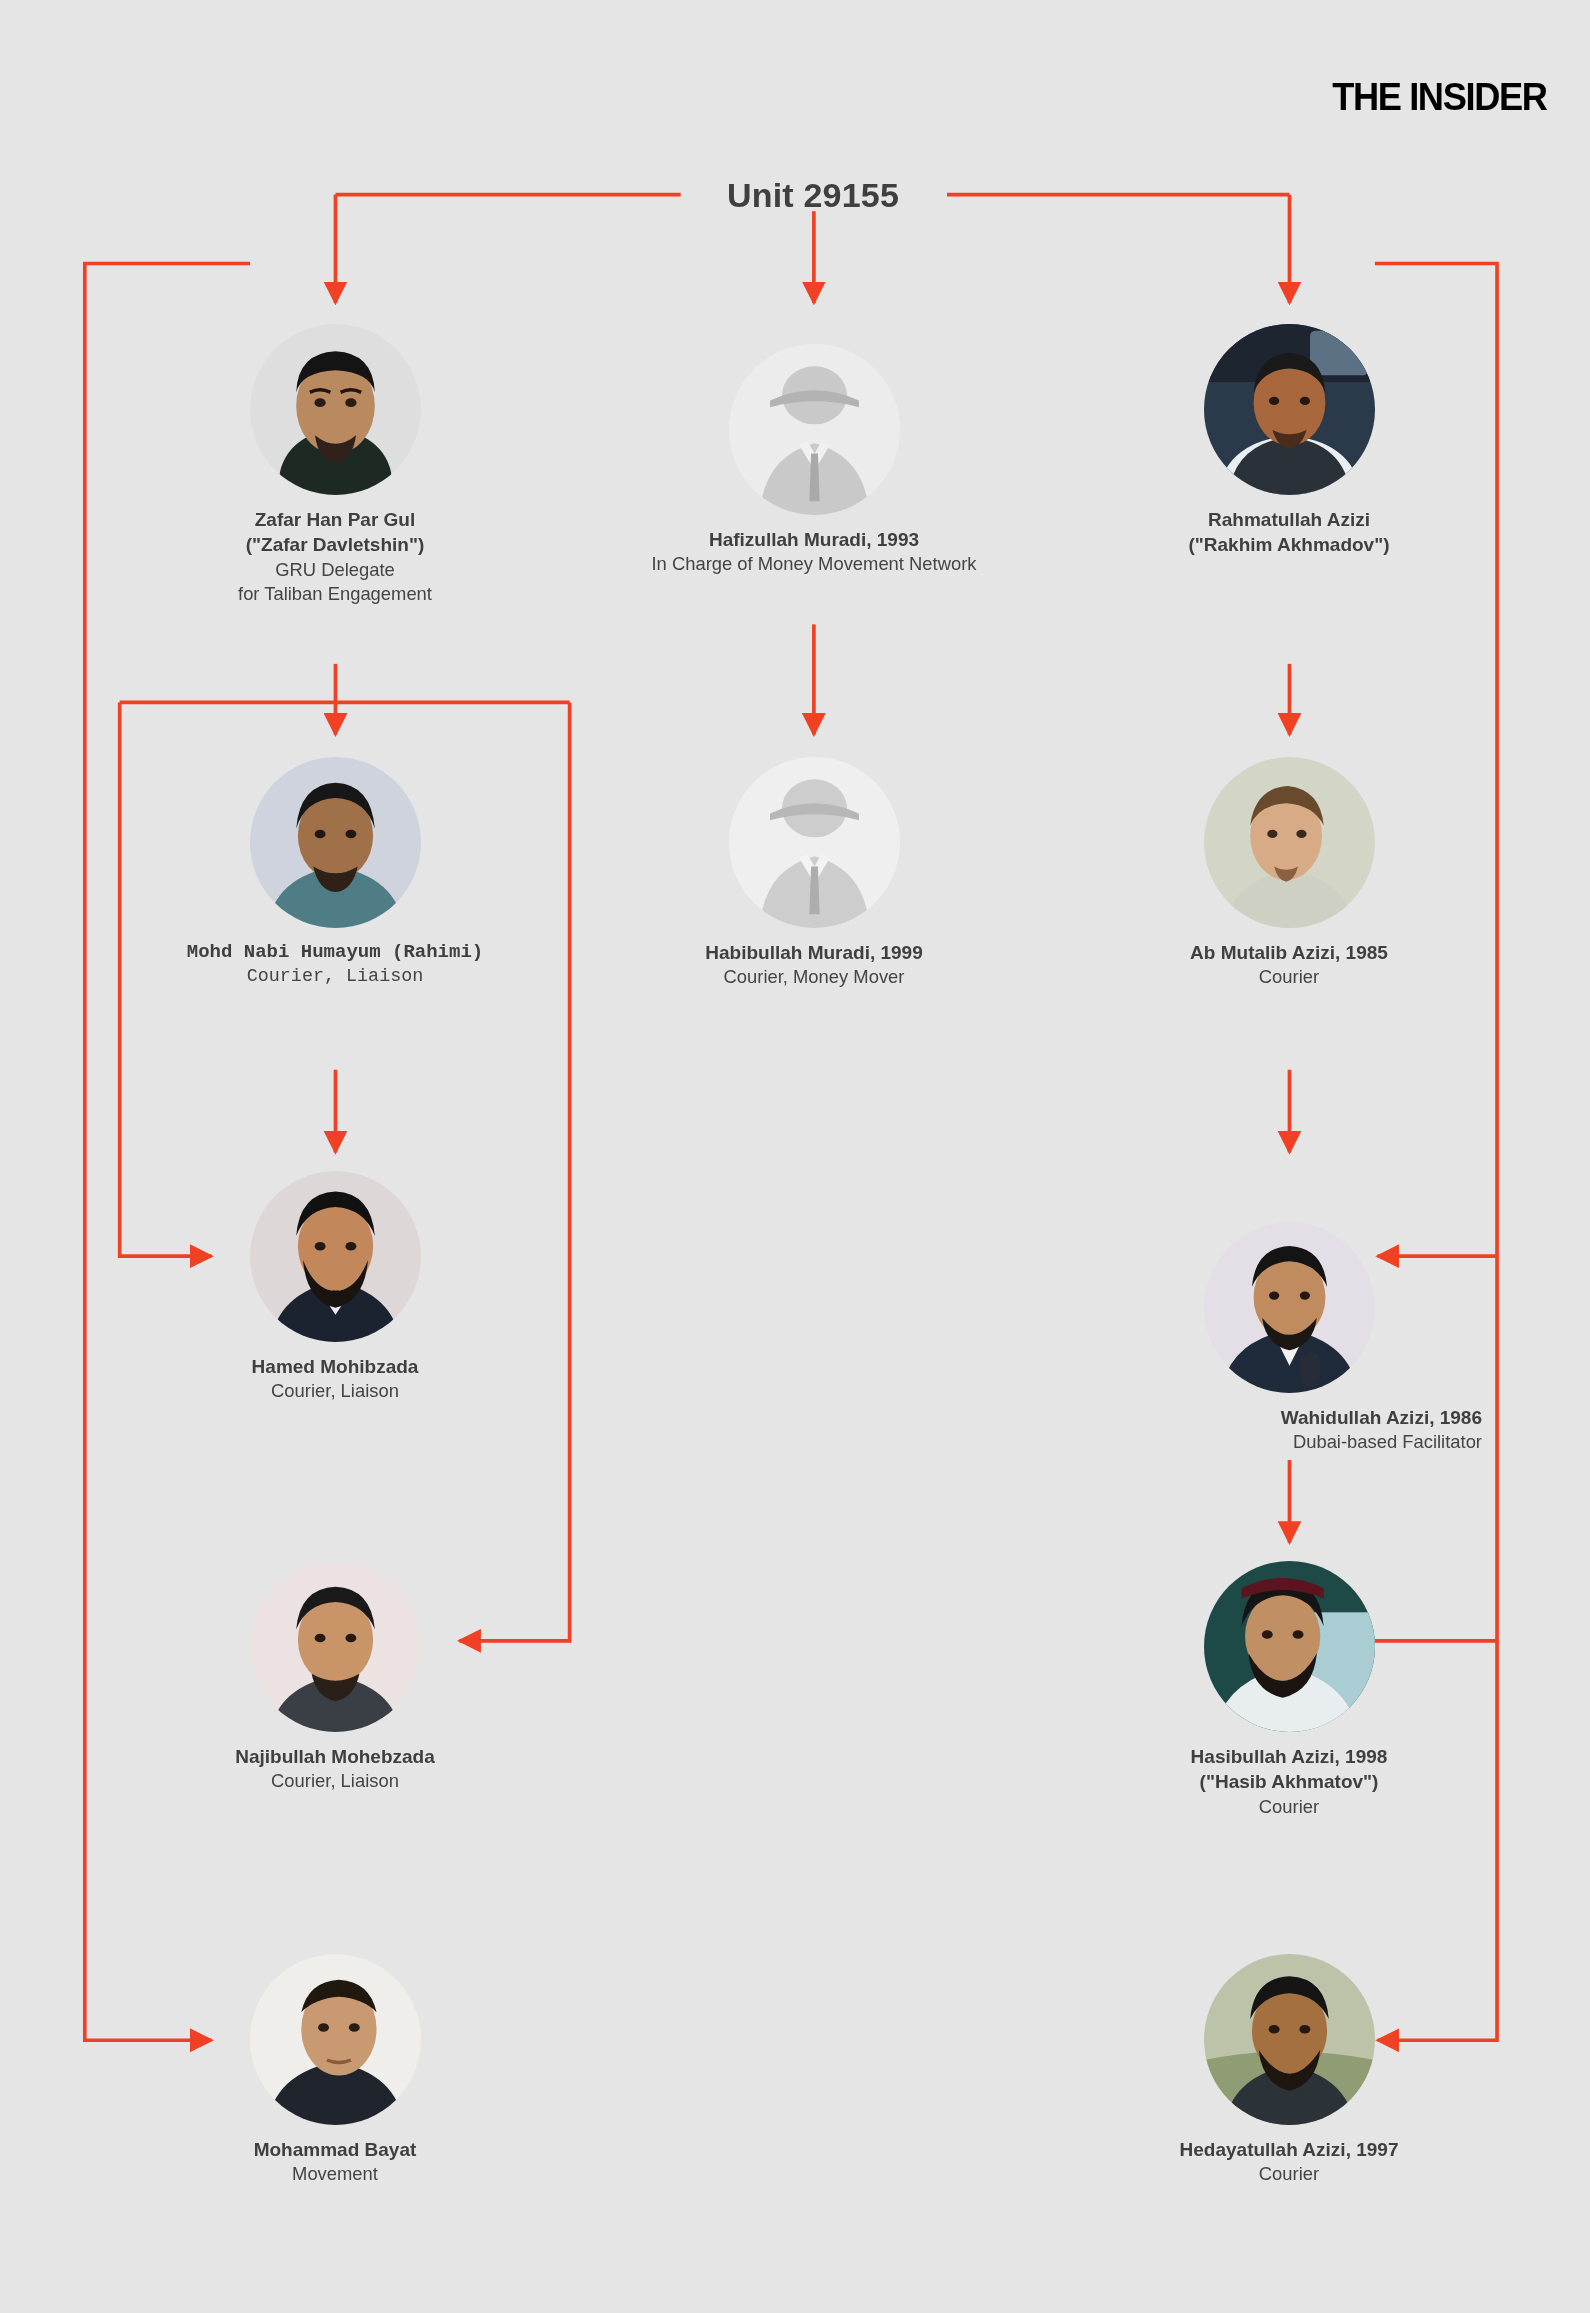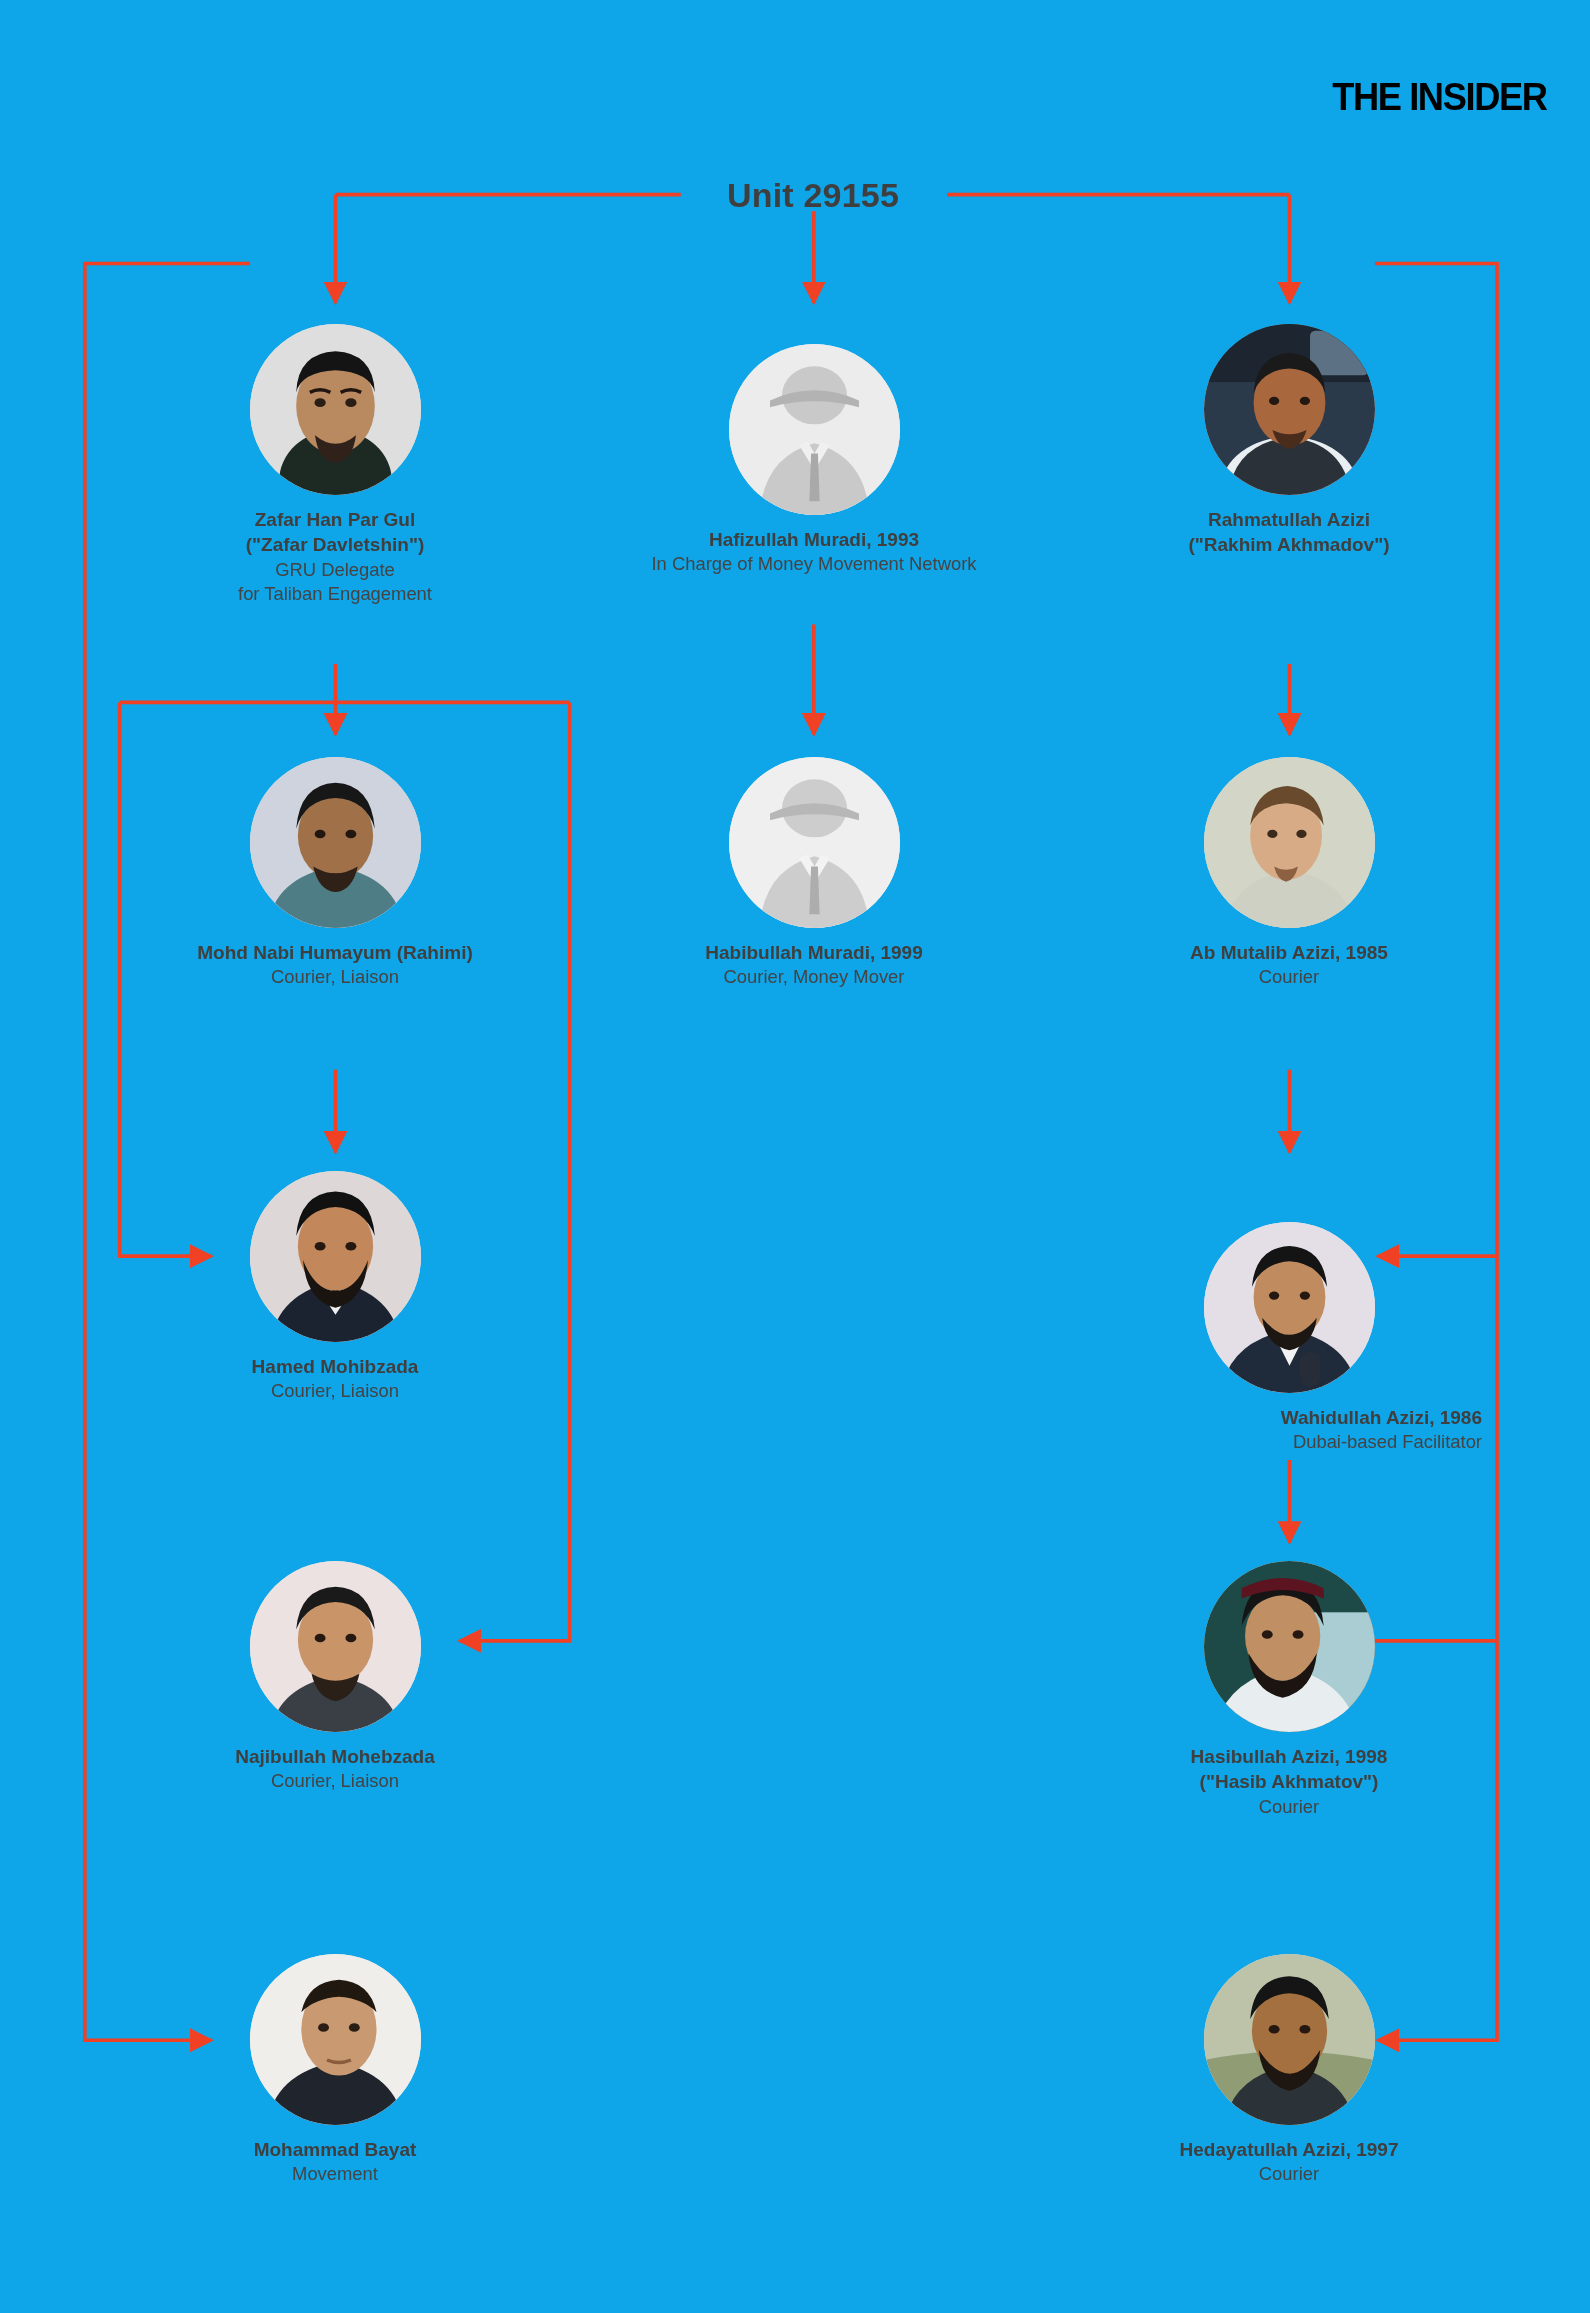--- a/index.html
+++ b/index.html
@@ -9,21 +9,21 @@
   }
   body {
     font-family: "Liberation Sans", sans-serif;
     color: #3f3f3f;
     -webkit-font-smoothing: antialiased;
   }
   #page {
     position: relative;
     width: 1591px;
     height: 2313px;
-    background: #0ea5e9;
+    background: #e5e5e5;
     overflow: hidden;
   }
 
   
   .brand {
     position: absolute;
     top: 75px;
     right: 44px;
     font-family: "Liberation Sans", sans-serif;
     font-weight: 700;
@@ -200,21 +200,21 @@
         <path d="M29 40 Q31 18 50 17 Q69 18 71 40 Q66 27 50 26 Q34 27 29 40 Z" fill="#1a1a1a"></path>
         <ellipse cx="41" cy="45" rx="3" ry="2.4" fill="#241810"></ellipse>
         <ellipse cx="59" cy="45" rx="3" ry="2.4" fill="#241810"></ellipse>
         <path d="M40 62 Q50 67 60 62 Q57 72 50 73 Q43 72 40 62 Z" fill="#4a2c1d"></path>
       </svg>
     </div>
     <div class="node-name">Rahmatullah Azizi
 ("Rakhim Akhmadov")</div>
   </div>
 
-  <div class="node" style="left:335px; top:757px;">
+  <div class="node" style="left:335px; top:757px;font-family:Liberation Mono, monospace;">
     <div class="avatar">
       <svg viewBox="0 0 100 100" preserveAspectRatio="xMidYMid slice">
         <rect width="100" height="100" fill="#cfd3de"></rect>
         <path d="M10 100 Q14 70 50 64 Q86 70 90 100 Z" fill="#4f7d86"></path>
         <ellipse cx="50" cy="46" rx="22" ry="26" fill="#a07048"></ellipse>
         <path d="M27 42 Q29 16 50 15 Q71 16 73 42 Q68 25 50 24 Q32 25 27 42 Z" fill="#171717"></path>
         <path d="M37 64 Q50 72 63 64 Q60 78 50 79 Q40 78 37 64 Z" fill="#2f2018"></path>
         <ellipse cx="41" cy="45" rx="3.2" ry="2.5" fill="#221610"></ellipse>
         <ellipse cx="59" cy="45" rx="3.2" ry="2.5" fill="#221610"></ellipse>
       </svg>

